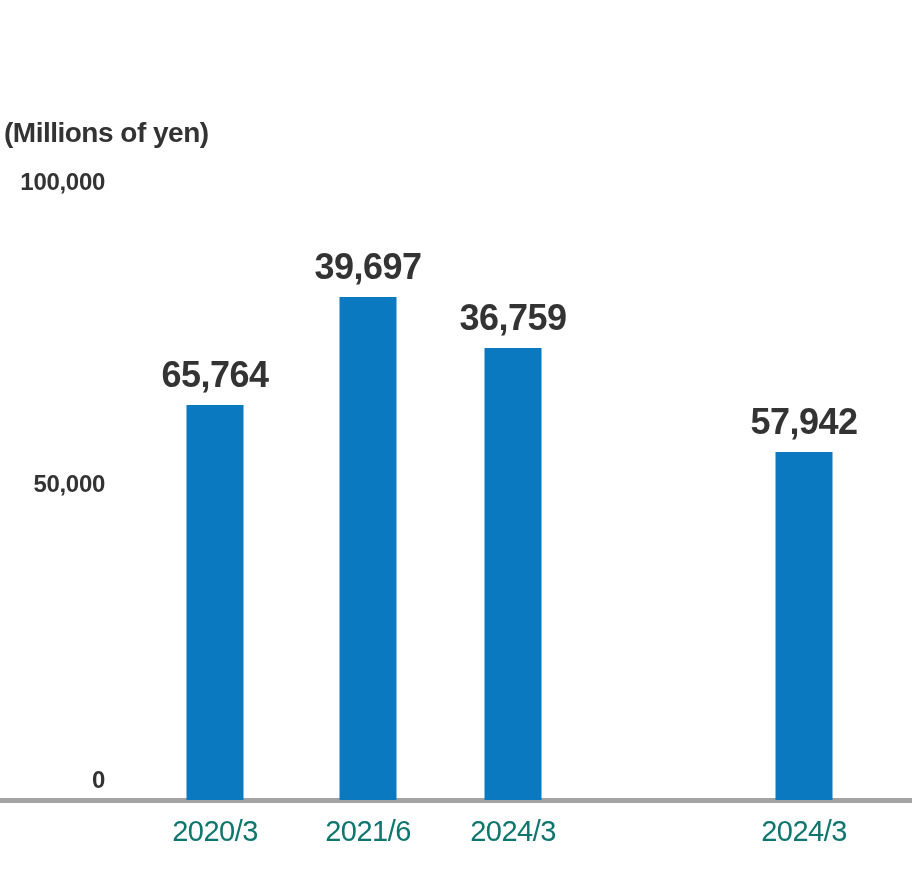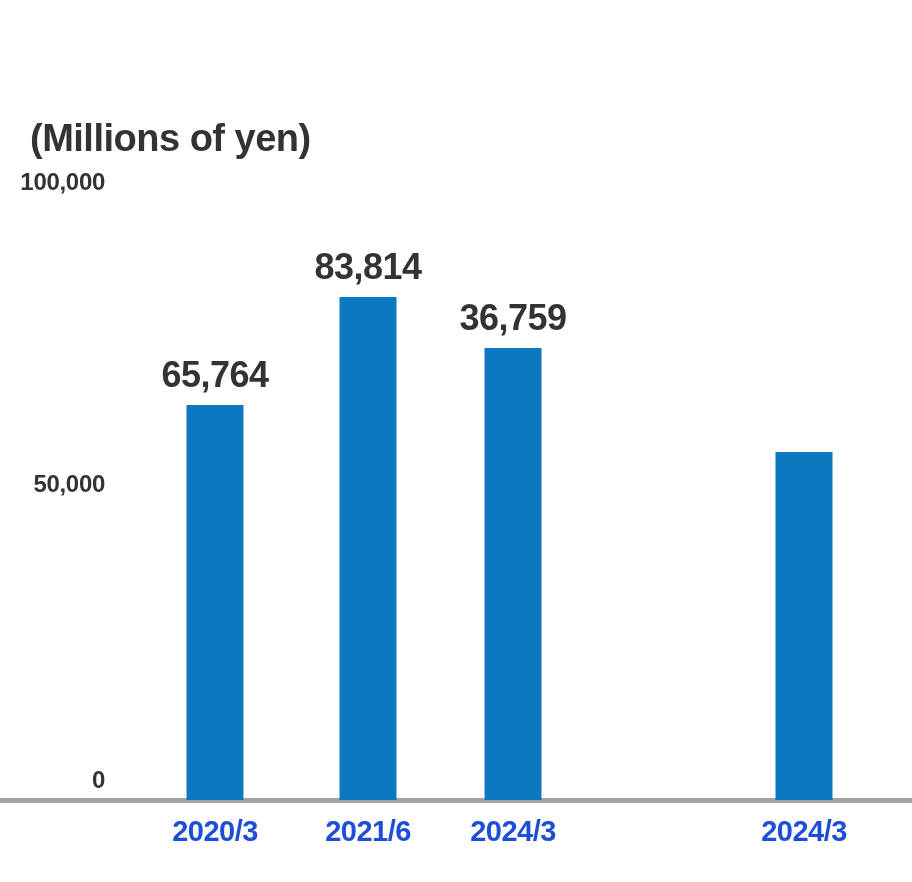--- a/index.html
+++ b/index.html
@@ -22,26 +22,25 @@
     top: 0;
     width: 912px;
     height: 882px;
   }
 
   
   .unit-caption {
     position: absolute;
     left: 4px;
     top: 117px;
-    font-size: 38px;
+    font-size: 28px;
     font-weight: 700;
     letter-spacing: -0.5px;
     color: #333333;
     white-space: nowrap;
-    margin-left: 26px;
   }
 
   
   .y-tick {
     position: absolute;
     width: 110px;
     text-align: right;
     font-size: 24px;
     font-weight: 700;
     color: #333333;
@@ -96,22 +95,22 @@
     white-space: nowrap;
     letter-spacing: -0.5px;
     line-height: 1;
   }
   .bar-group .bar-cat {
     position: absolute;
     left: 50%;
     transform: translateX(-50%);
     bottom: -48px;
     font-size: 29px;
-    font-weight: 700;
-    color: #1d4ed8;
+    font-weight: 400;
+    color: #0f766e;
     white-space: nowrap;
     letter-spacing: -0.5px;
   }
 
   .g0 { left: 142px; }
   .g1 { left: 295px; }
   .g2 { left: 440px; }
   .g3 { left: 591px; }
   .g4 { left: 731px; }
 </style>
@@ -132,30 +131,31 @@
     <div class="axis-line" style="background: rgb(163, 163, 163);"></div>
   </div>
 
   <div class="bar-group g0">
     <div class="bar-value" style="bottom: 406.584px; margin-top: 17px;">65,764</div>
     <div class="bar-col" style="height: 394.584px; background: rgb(10, 121, 191);"></div>
     <div class="bar-cat">2020/3</div>
   </div>
 
   <div class="bar-group g1">
-    <div class="bar-value" style="bottom: 514.884px;">83,814</div>
+    <div class="bar-value" style="bottom: 514.884px;">39,697</div>
     <div class="bar-col" style="height: 502.884px; background: rgb(10, 121, 191);"></div>
     <div class="bar-cat">2021/6</div>
   </div>
 
   <div class="bar-group g2">
     <div class="bar-value" style="bottom: 463.536px;">36,759</div>
     <div class="bar-col" style="height: 451.536px; background: rgb(10, 121, 191);"></div>
     <div class="bar-cat">2024/3</div>
   </div>
 
 
   <div class="bar-group g4">
+    <div class="bar-value" style="bottom: 359.652px;">57,942</div>
     <div class="bar-col" style="height: 347.652px; background: rgb(10, 121, 191);"></div>
     <div class="bar-cat">2024/3</div>
   </div>
 
 </div>
 
 </body></html>

